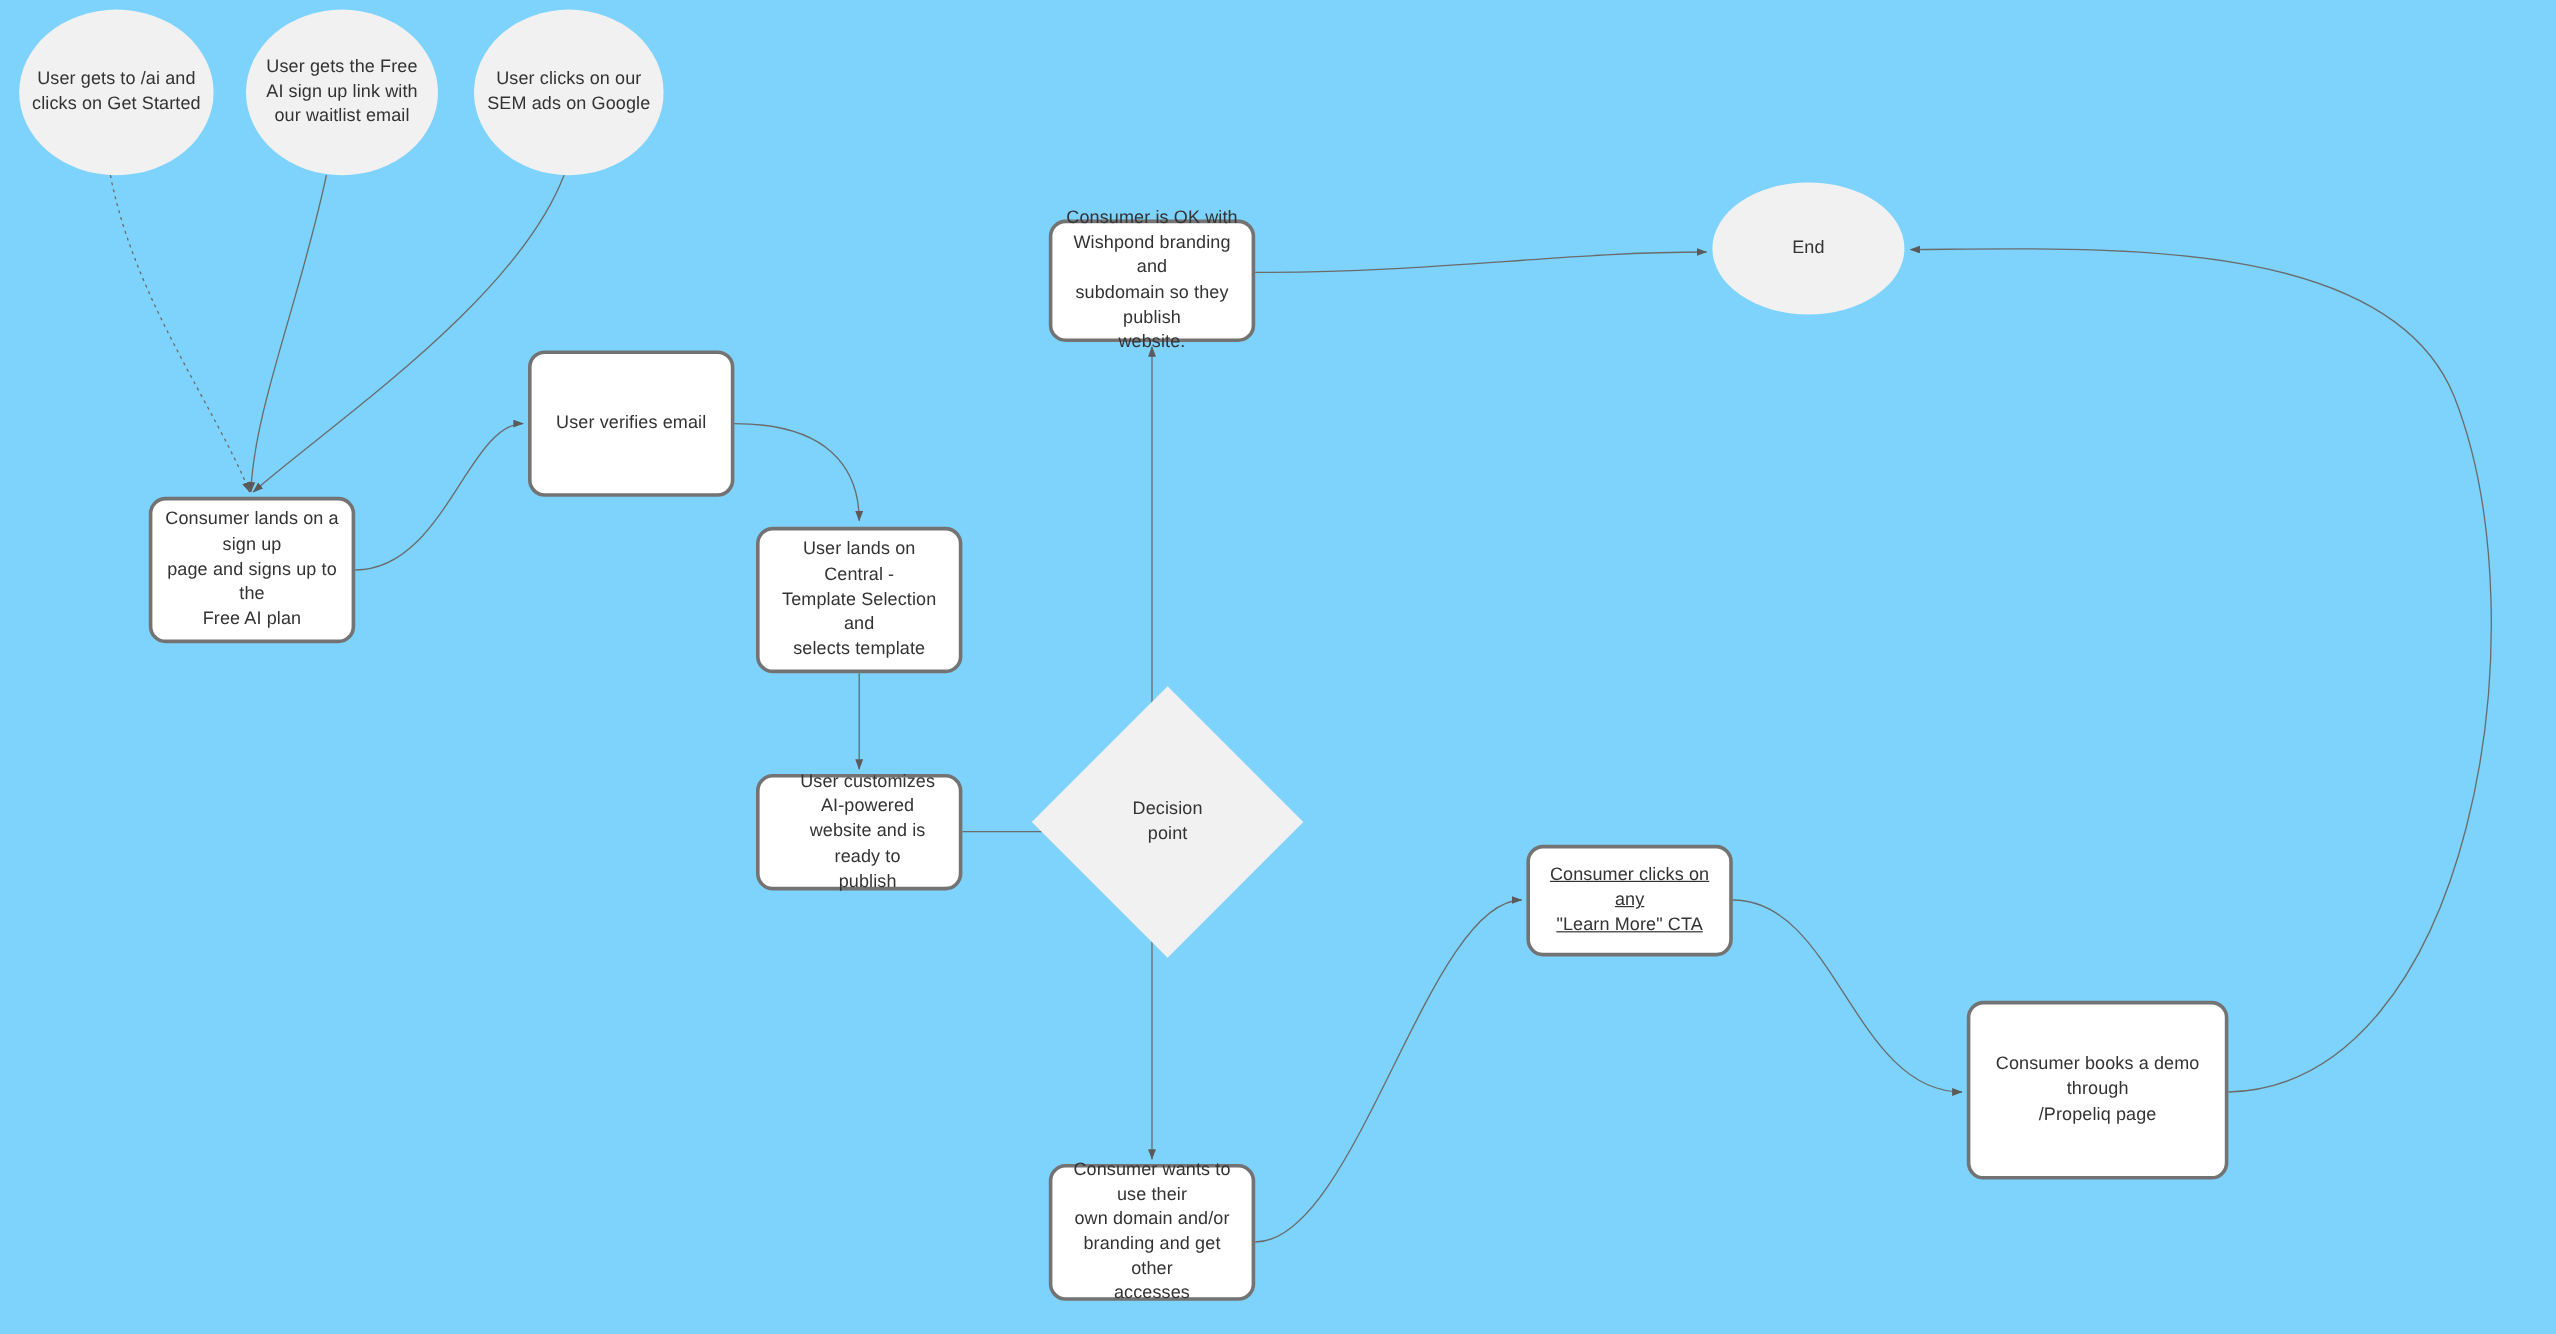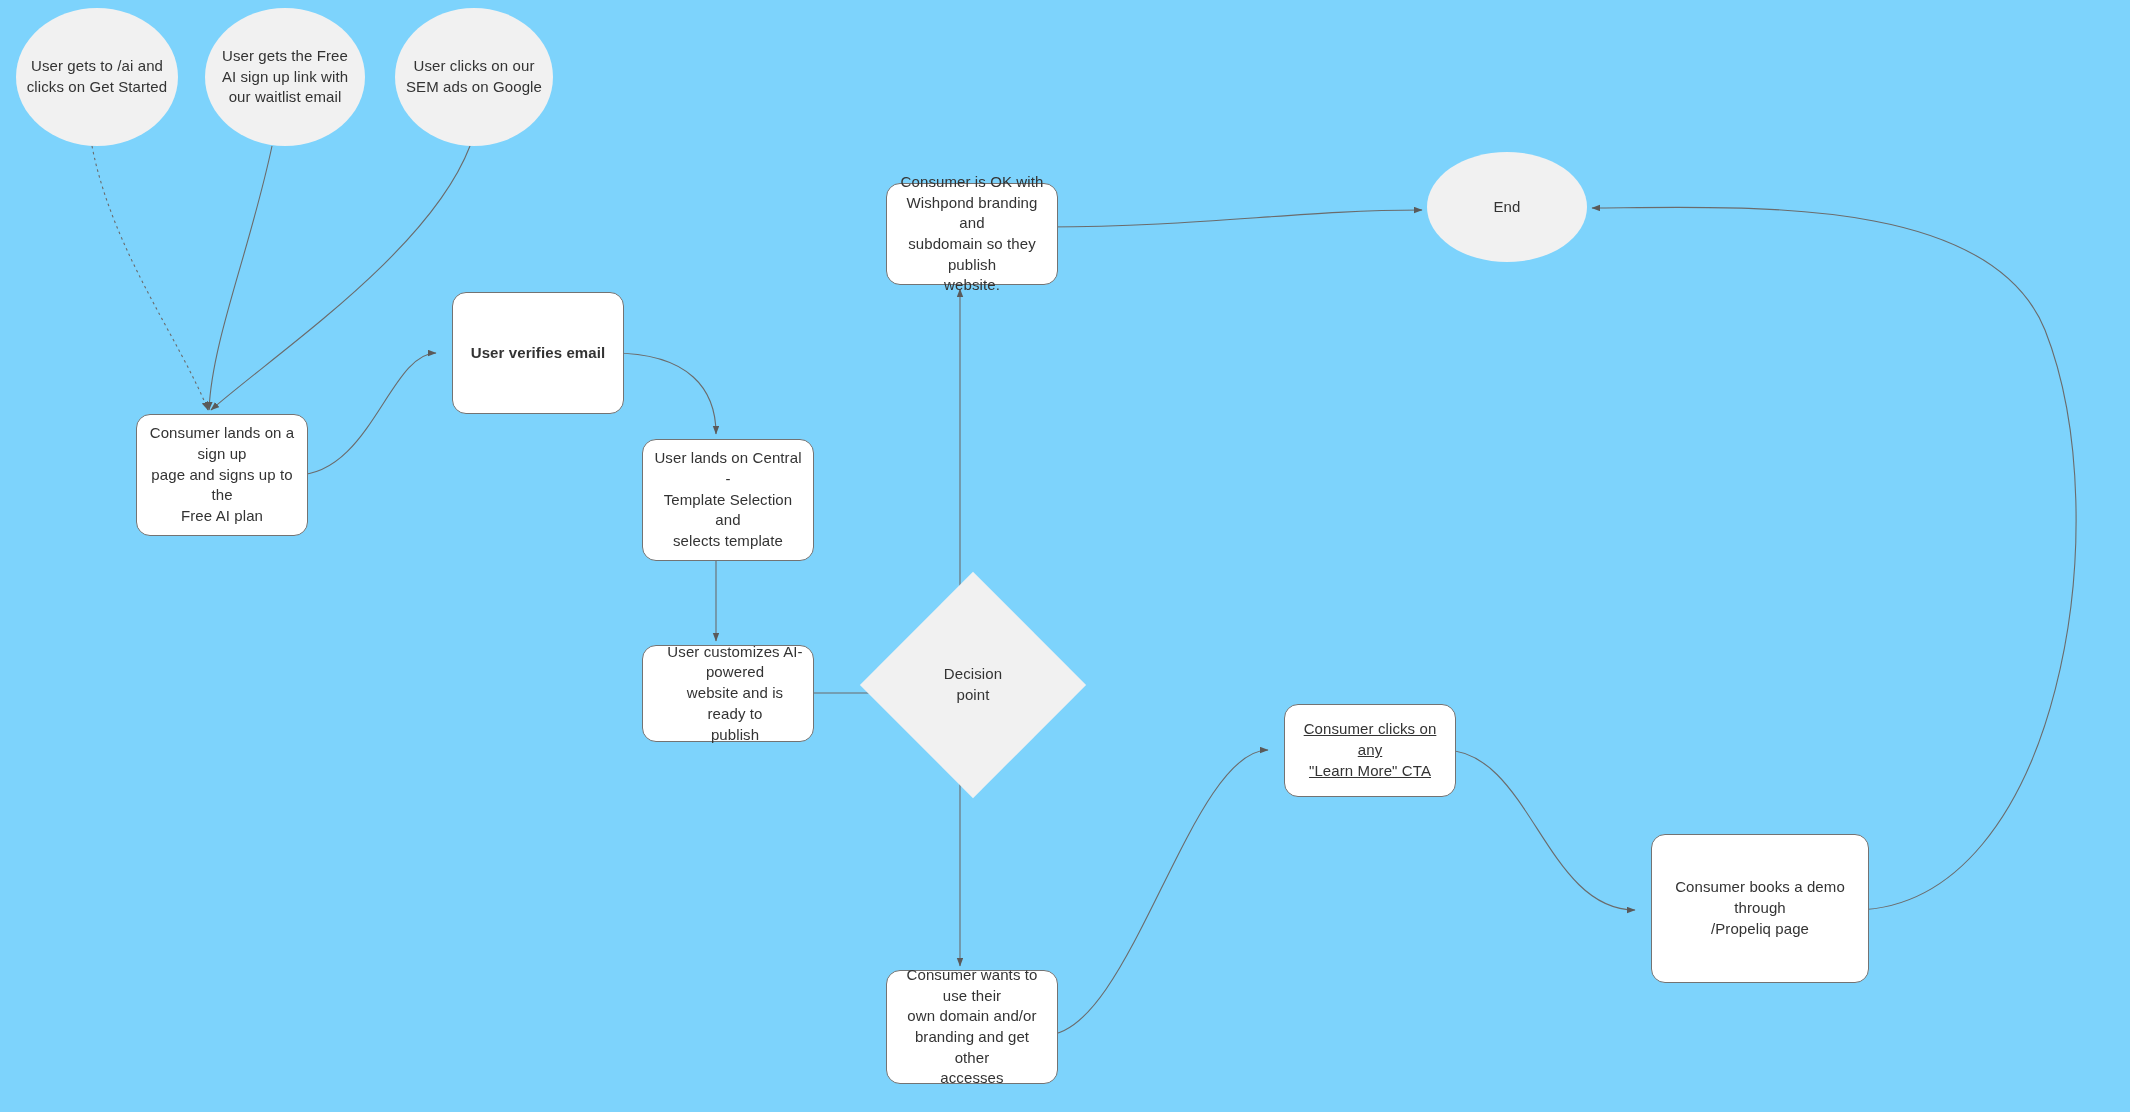--- a/index.html
+++ b/index.html
@@ -42,23 +42,22 @@
   }
   
   .node.ellipse {
     background: #f1f1f1;
     border-radius: 50%;
     border: none;
   }
   
   .node.rect {
     background: #ffffff;
-    border: 1px solid #737373;
+    border: 3px solid #737373;
     border-radius: 14px;
-    margin-left: 12px;
   }
   
   .node.diamond {
     background: transparent;
     border: none;
   }
   .node.diamond .diamond-shape {
     position: absolute;
     left: 0; top: 0;
     width: 100%;
@@ -109,21 +108,21 @@
       </div>
       <div class="node ellipse" style="left: 395px; top: 8px; width: 158px; height: 138px;">
         <span class="label">User clicks on our
 SEM ads on Google</span>
       </div>
       <div class="node rect" style="left: 124px; top: 414px; width: 172px; height: 122px;">
         <span class="label">Consumer lands on a sign up
 page and signs up to the
 Free AI plan</span>
       </div>
-      <div class="node rect" style="left: 440px; top: 292px; width: 172px; height: 122px; font-weight: bold;">
+      <div class="node rect" style="left: 440px; top: 292px; width: 172px; height: 122px;">
         <span class="label">User verifies email</span>
       </div>
       <div class="node rect" style="left: 630px; top: 439px; width: 172px; height: 122px;">
         <span class="label">User lands on Central -
 Template Selection and
 selects template</span>
       </div>
       <div class="node rect" style="left: 630px; top: 645px; width: 172px; height: 97px; padding-left: 14px;">
         <span class="label">User customizes AI-powered
 website and is ready to

